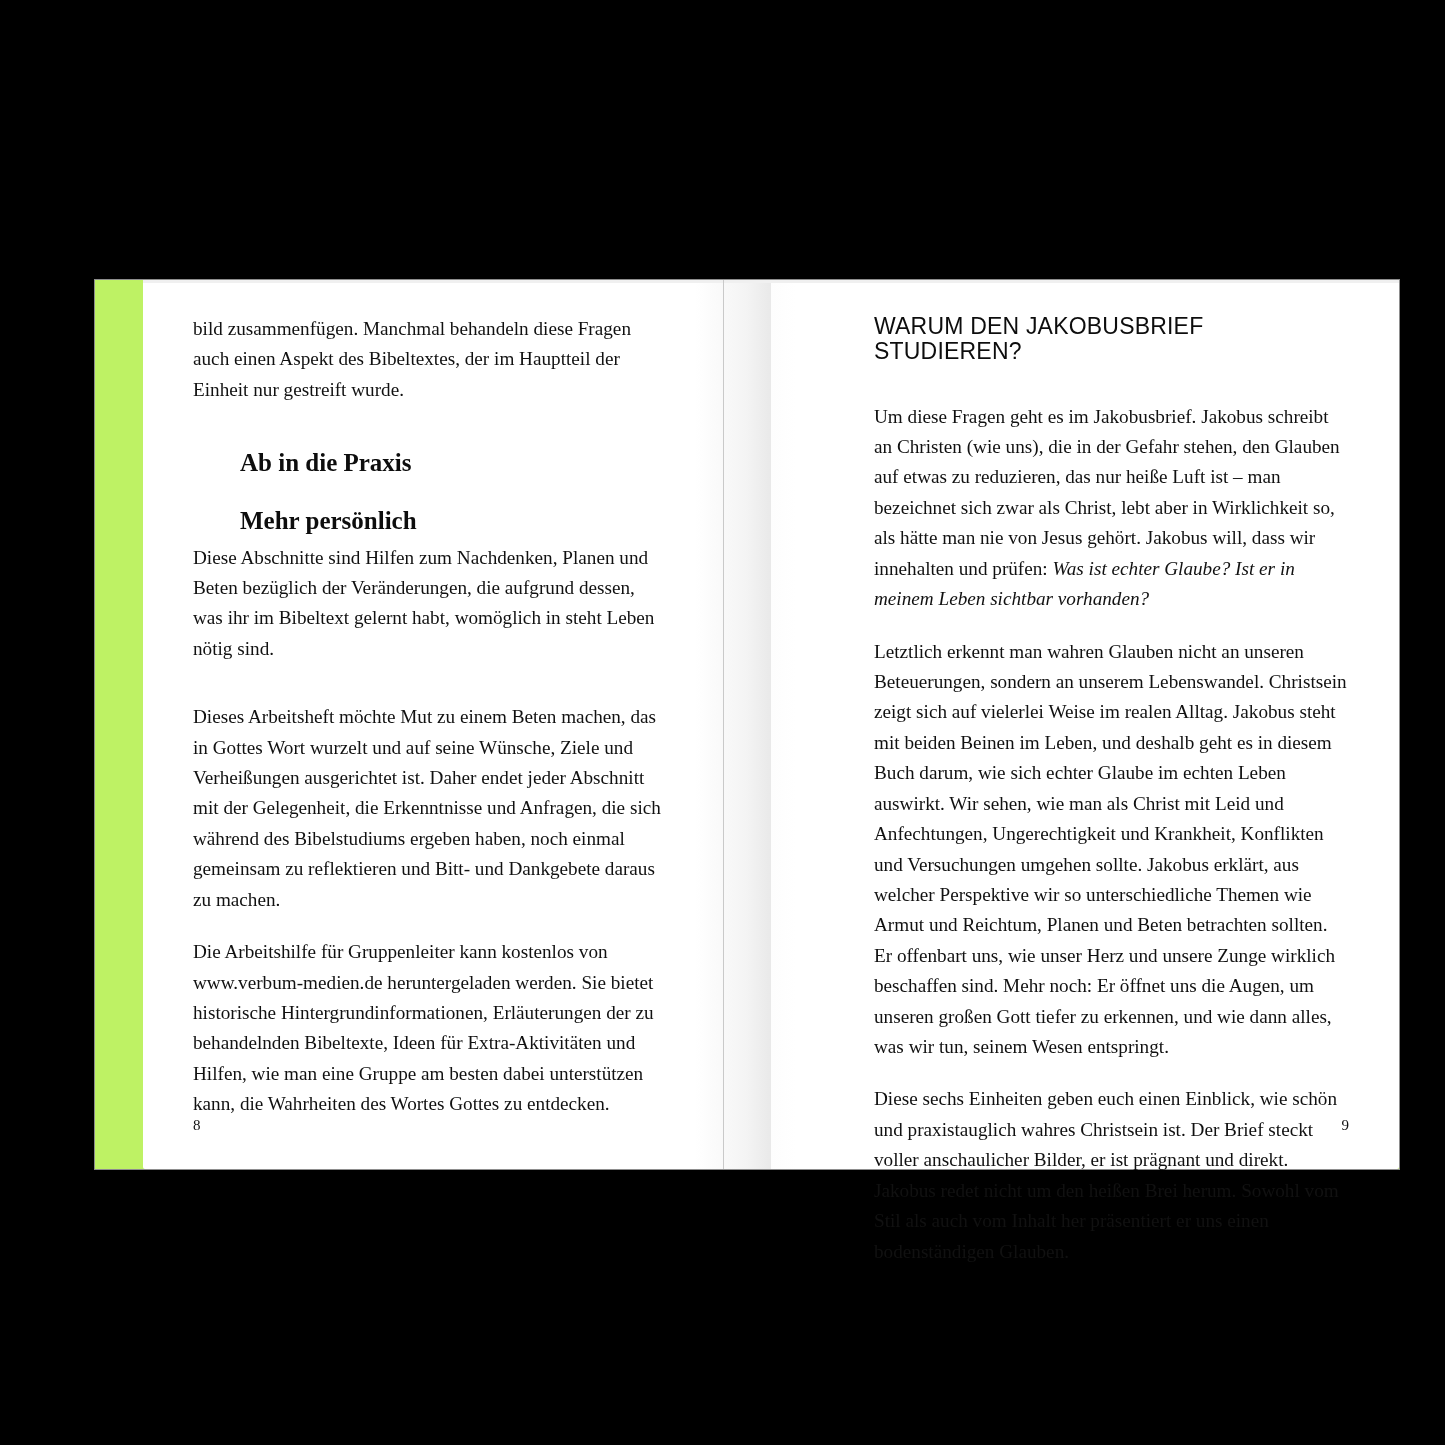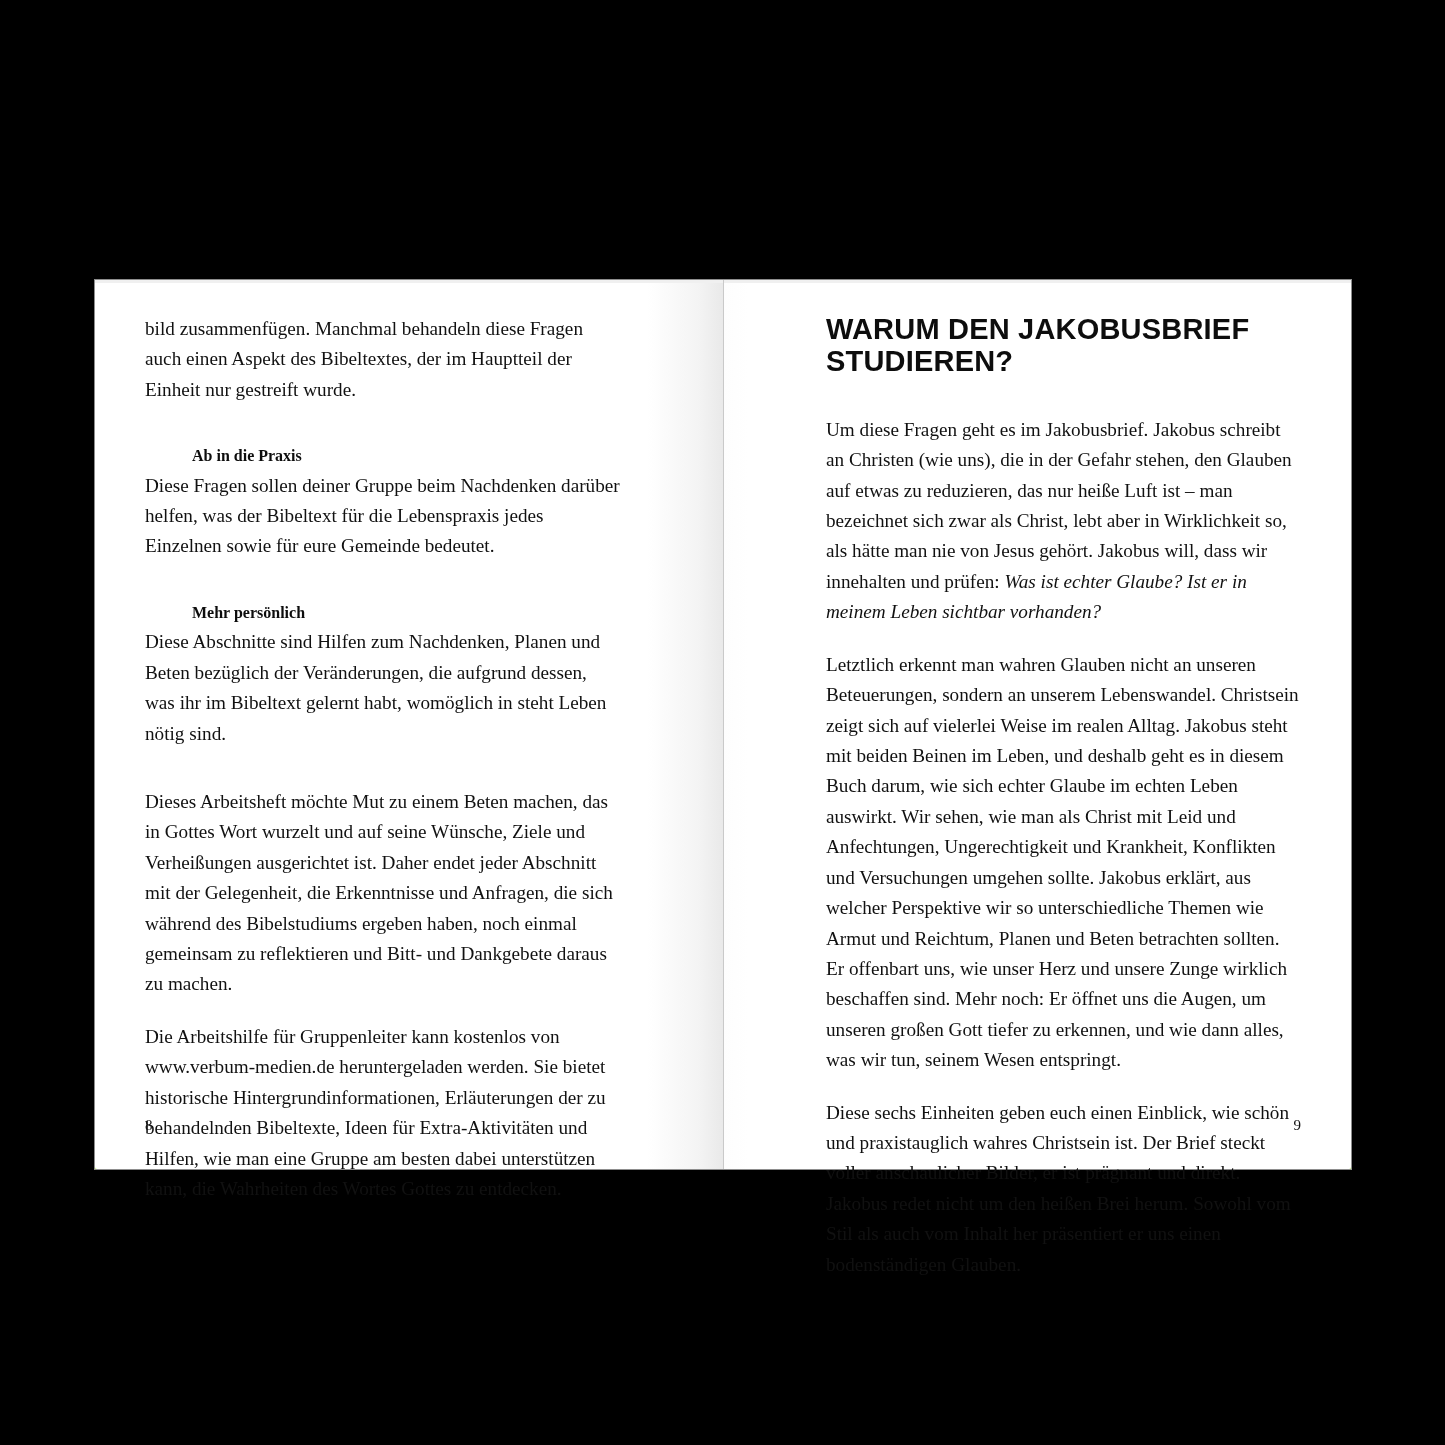--- a/index.html
+++ b/index.html
@@ -24,20 +24,21 @@
   
   #spread {
     position: absolute;
     left: 95px;
     top: 280px;
     width: 1256px;
     height: 889px;
     display: flex;
     background: #bef264;
     box-shadow: 0 0 0 1px #8d8d8d;
+    padding-left: 48px;
   }
 
   .page {
     position: relative;
     background: #ffffff;
     height: 100%;
     box-sizing: border-box;
   }
 
   .page-left {
@@ -80,42 +81,42 @@
     position: absolute;
     top: 34px;
     width: 475px;
     color: #111111;
   }
   .page-left .col  { left: 50px; }
   .page-right .col { left: 103px; }
 
   .heading {
     font-family: "Liberation Sans", sans-serif;
-    font-size: 29px;
-    font-weight: 700;
+    font-size: 23px;
+    font-weight: 400;
     letter-spacing: 0.2px;
     color: #0d0d0d;
     margin: 0 0 37px 0;
     line-height: 1.1;
   }
 
   p.body {
     margin: 0 0 22px 0;
     font-size: 19.2px;
     line-height: 1.585;
     color: #111111;
     text-align: left;
     -webkit-font-smoothing: antialiased;
   }
 
   
   .subhead {
     margin: 0 0 2px 0;
     padding-left: 47px;
-    font-size: 16px;
+    font-size: 25px;
     font-weight: bold;
     line-height: 1.585;
     color: #0d0d0d;
   }
 
   .block-gap { height: 16px; }
 
   em { font-style: italic; }
   strong { font-weight: normal; }
 
@@ -138,21 +139,20 @@
 
     <div class="page page-left">
       <div class="page-top-bevel"></div>
 
       <div class="col">
 
         <p class="body">bild zusammenfügen. Manchmal behandeln diese Fragen auch einen Aspekt des Bibeltextes, der im Hauptteil der Einheit nur gestreift wurde.</p>
 
         <div class="block-gap"></div>
         <div class="subhead">Ab in die Praxis</div>
-        <p class="body">Diese Fragen sollen deiner Gruppe beim Nachdenken darüber helfen, was der Bibeltext für die Lebenspraxis jedes Einzelnen sowie für eure Gemeinde bedeutet.</p>
 
         <div class="block-gap"></div>
         <div class="subhead">Mehr persönlich</div>
         <p class="body">Diese Abschnitte sind Hilfen zum Nachdenken, Planen und Beten bezüglich der Veränderungen, die aufgrund dessen, was ihr im Bibeltext gelernt habt, womöglich in steht Leben nötig sind.</p>
 
         <div class="block-gap"></div>
         <p class="body">Dieses Arbeitsheft möchte Mut zu einem Beten machen, das in Gottes Wort wurzelt und auf seine Wünsche, Ziele und Verheißungen ausgerichtet ist. Daher endet jeder Abschnitt mit der Gelegenheit, die Erkenntnisse und Anfragen, die sich während des Bibelstudiums ergeben haben, noch einmal gemeinsam zu reflektieren und Bitt- und Dankgebete daraus zu machen.</p>
 
         <p class="body"><span>Die </span><strong>Arbeitshilfe für Gruppenleiter</strong><span> kann kostenlos von www.verbum-medien.de heruntergeladen werden. Sie bietet historische Hintergrundinformationen, Erläuterungen der zu behandelnden Bibeltexte, Ideen für Extra-Aktivitäten und Hilfen, wie man eine Gruppe am besten dabei unterstützen kann, die Wahrheiten des Wortes Gottes zu entdecken.</span></p>
 

